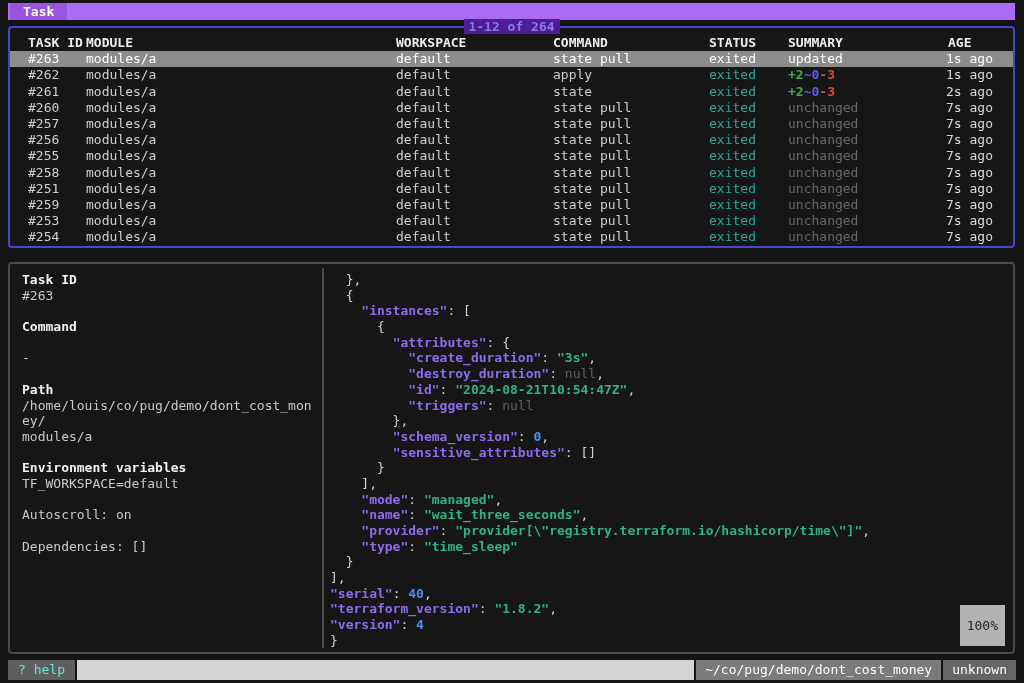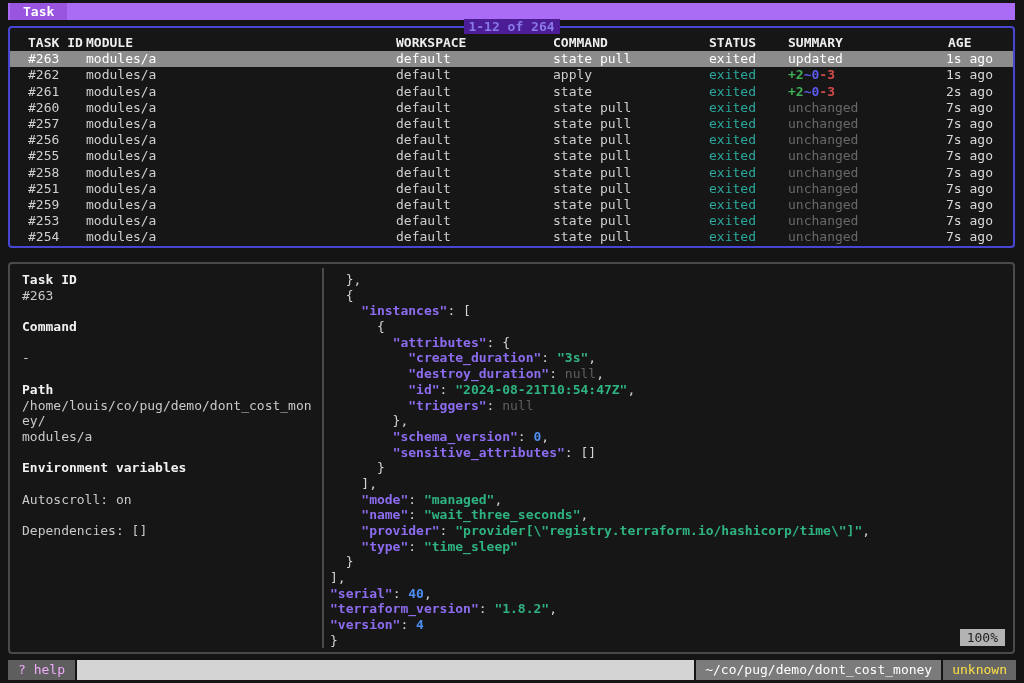--- a/index.html
+++ b/index.html
@@ -41,30 +41,30 @@
   .iline{height:15.7px;line-height:15.7px;white-space:pre-wrap;word-break:break-all;color:#c9c9c9;}
   .iline.bold{font-weight:bold;color:#f2f2f2;}
   .right-panel{position:absolute;left:320px;top:8px;right:6px;}
   .jline{height:15.7px;line-height:15.7px;white-space:pre;}
   .j-p{color:#d4d4d4}
   .j-k{color:#8d6cf0;font-weight:bold}
   .j-s{color:#2fb380;font-weight:bold}
   .j-n{color:#4d8ef0;font-weight:bold}
   .j-x{color:#5f5f5f}
   .scroll-badge{position:absolute;right:8px;bottom:6px;background:#b3b3b3;color:#1f1f1f;
-                padding:0 7px;height:17px;line-height:17px;margin-left:32px;}
+                padding:12px 7px;height:17px;line-height:17px;margin-left:32px;}
 
   
   .statusbar{position:absolute;left:0;top:660px;width:1024px;height:20px;display:flex;
              align-items:stretch;padding:0 8px;box-sizing:border-box;gap:2px;background:#141414;}
   .seg{height:20px;line-height:20px;white-space:pre;}
-  .seg.help{background:#5e5e5e;color:#f0abfc;padding:0 10px;}
+  .seg.help{background:#5e5e5e;color:#5eead4;padding:0 10px;}
   .seg.filler{flex:1;background:#d4d4d4;}
   .seg.path{background:#7b7b7b;color:#ffffff;padding:0 9px;}
-  .seg.version{background:#666666;color:#fde047;padding:0 9px;}
+  .seg.version{background:#666666;color:#ffffff;padding:0 9px;}
 </style>
 </head>
 <body>
 
 <div class="screen">
 
   <div class="titlebar">
     <span class="title-label">Task</span>
   </div>
 
@@ -199,20 +199,21 @@
         <div class="iline bold">Command</div>
         <div class="iline">&nbsp;</div>
         <div class="iline">-</div>
         <div class="iline">&nbsp;</div>
         <div class="iline bold">Path</div>
         <div class="iline">/home/louis/co/pug/demo/dont_cost_mon</div>
         <div class="iline">ey/</div>
         <div class="iline">modules/a</div>
         <div class="iline">&nbsp;</div>
         <div class="iline bold">Environment variables</div>
+        <div class="iline">TF_WORKSPACE=default</div>
         <div class="iline">&nbsp;</div>
         <div class="iline">Autoscroll: on</div>
         <div class="iline">&nbsp;</div>
         <div class="iline">Dependencies: []</div>
       </div>
     <div class="pane-divider"></div>
     <div class="right-panel">
         <div class="jline"><span class="j-p">  },</span></div>
         <div class="jline"><span class="j-p">  {</span></div>
         <div class="jline"><span class="j-p">    </span><span class="j-k">"instances"</span><span class="j-p">: [</span></div>

